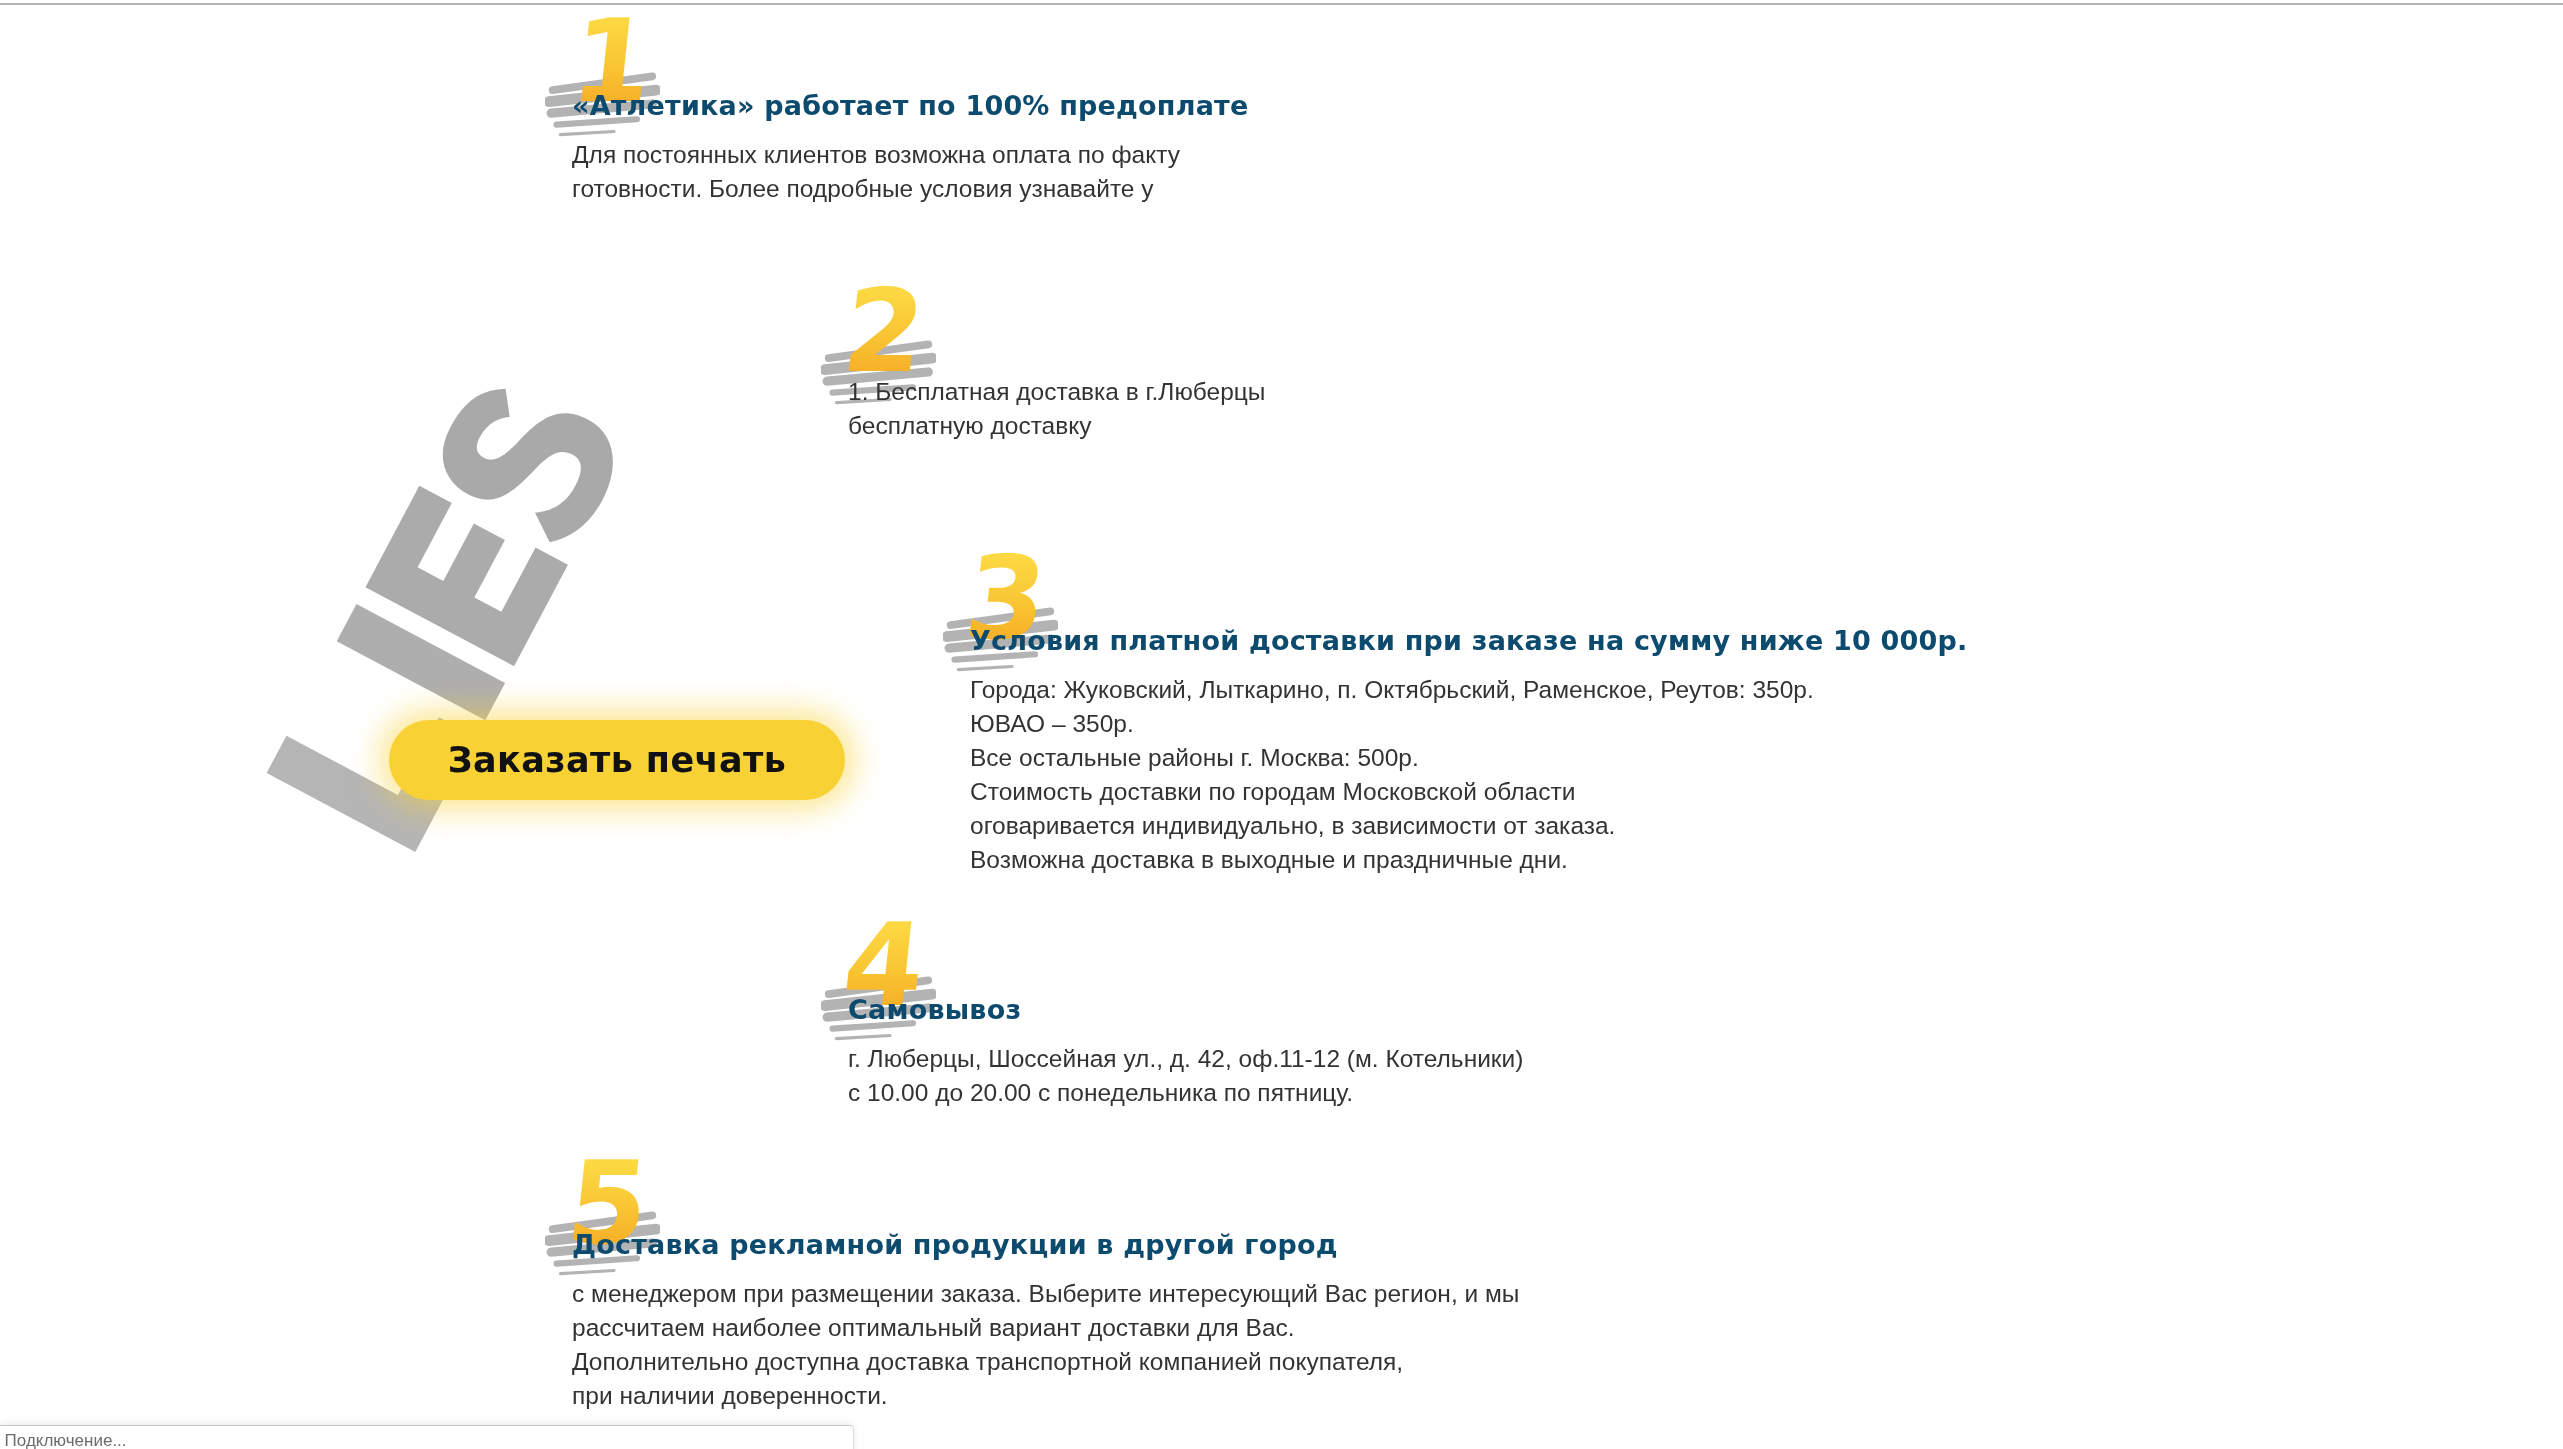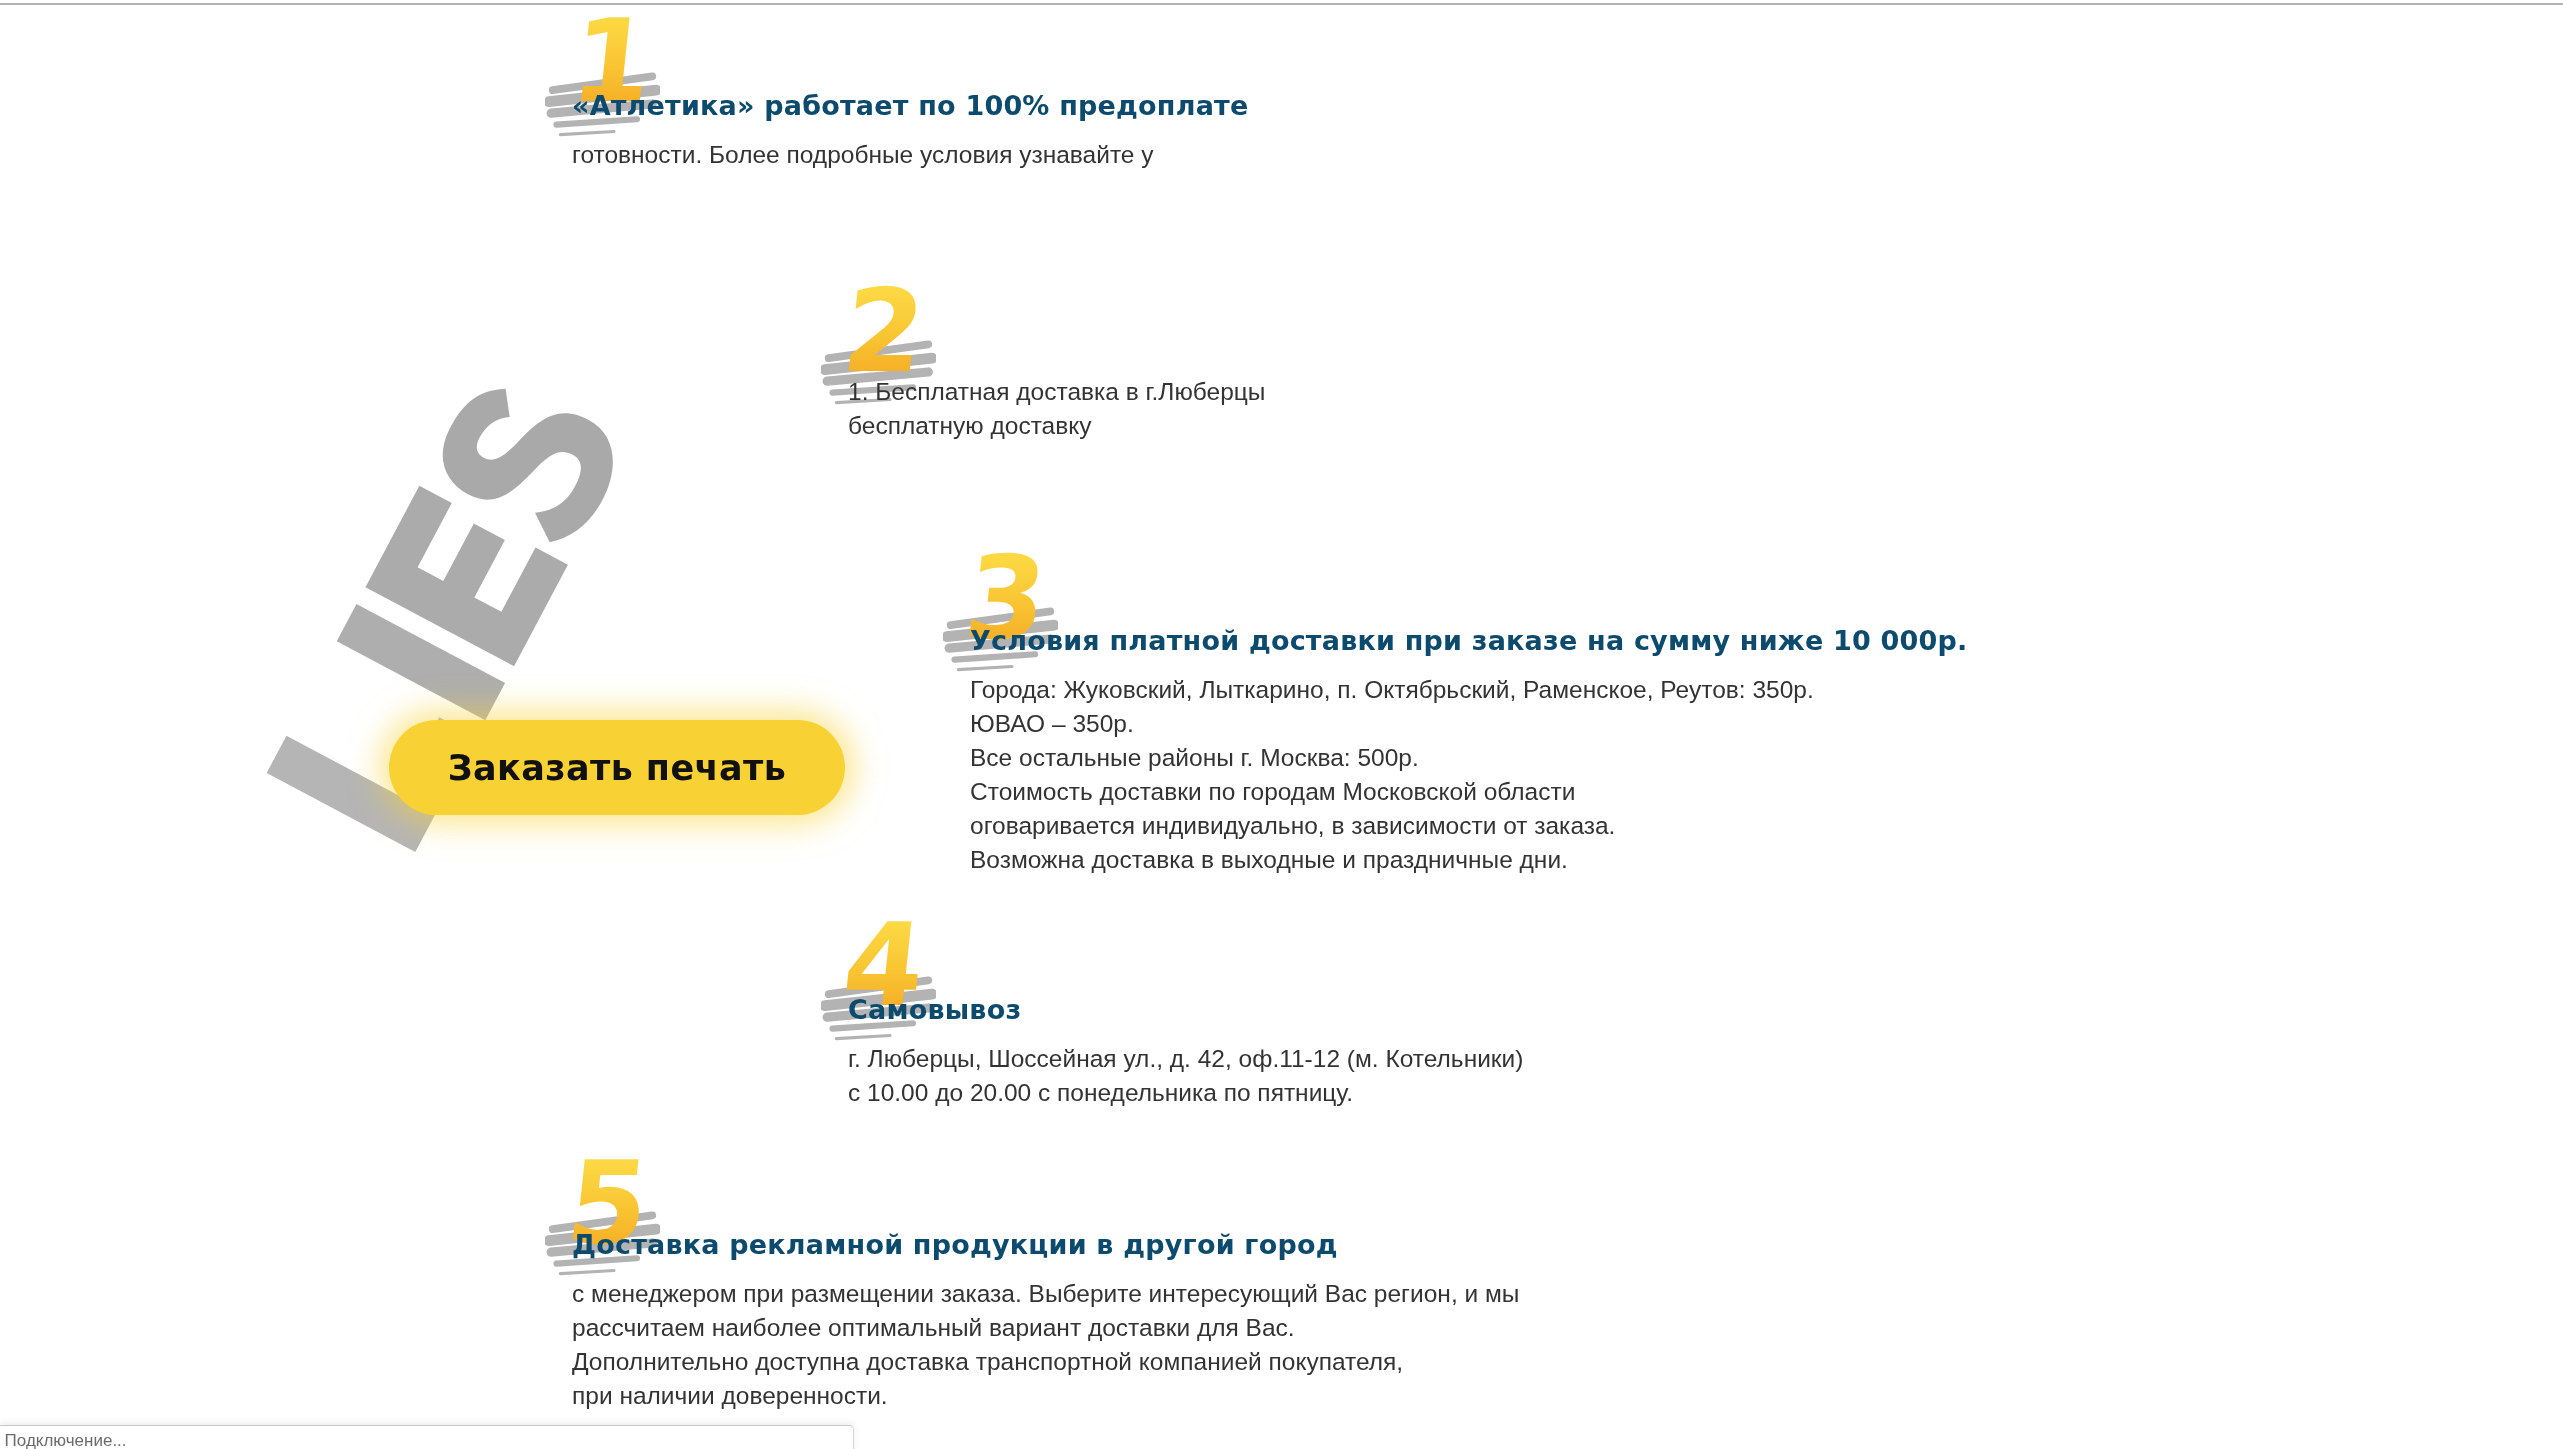--- a/index.html
+++ b/index.html
@@ -81,21 +81,21 @@
       display: block;
       white-space: nowrap;
     }
 
     
     .cta-button {
       position: absolute;
       left: 389px;
       top: 720px;
       width: 456px;
-      height: 95px;
+      height: 80px;
       border-radius: 52px;
       background: #f8d234;
       box-shadow: 0 0 31px 9.2px rgba(248, 210, 52, 0.55);
       border: none;
       display: flex;
       align-items: center;
       justify-content: center;
       cursor: pointer;
       z-index: 3;
       padding: 0;
@@ -162,20 +162,21 @@
       <line x1="10" y1="30" x2="140" y2="12" stroke-width="10"></line>
       <line x1="5" y1="45" x2="145" y2="30" stroke-width="14"></line>
       <line x1="8" y1="60" x2="140" y2="48" stroke-width="12"></line>
       <line x1="15" y1="75" x2="120" y2="68" stroke-width="8"></line>
       <line x1="20" y1="88" x2="90" y2="84" stroke-width="4"></line>
     </g>
   </svg>
   <div class="step-num" style="left:0px; top:-86px;">1</div>
   <h3 class="step-heading">«Атлетика» работает по 100% предоплате</h3>
   <div class="step-body">
+    <span class="line">Для постоянных клиентов возможна оплата по факту</span>
     <span class="line">готовности. Более подробные условия узнавайте у</span>
   </div>
 </div>
 
 <div class="step" style="left:848px; top:358px; width:765px;">
   <svg class="brush" style="left:-27px; top:-23px;" viewBox="0 0 150 100">
     <g stroke="#9a9a9a" stroke-linecap="round" opacity="0.75">
       <line x1="10" y1="30" x2="140" y2="12" stroke-width="10"></line>
       <line x1="5" y1="45" x2="145" y2="30" stroke-width="14"></line>
       <line x1="8" y1="60" x2="140" y2="48" stroke-width="12"></line>

